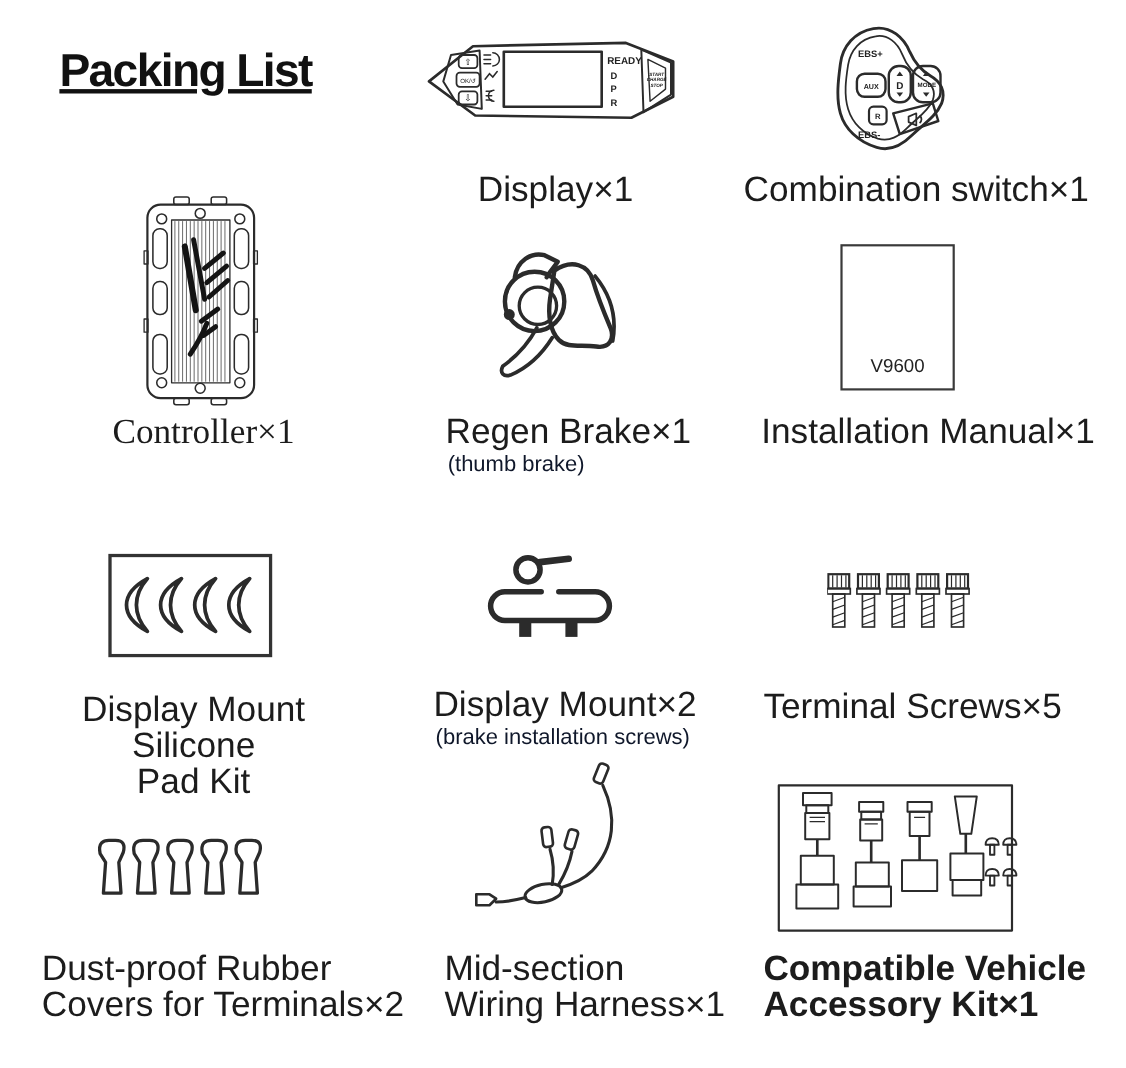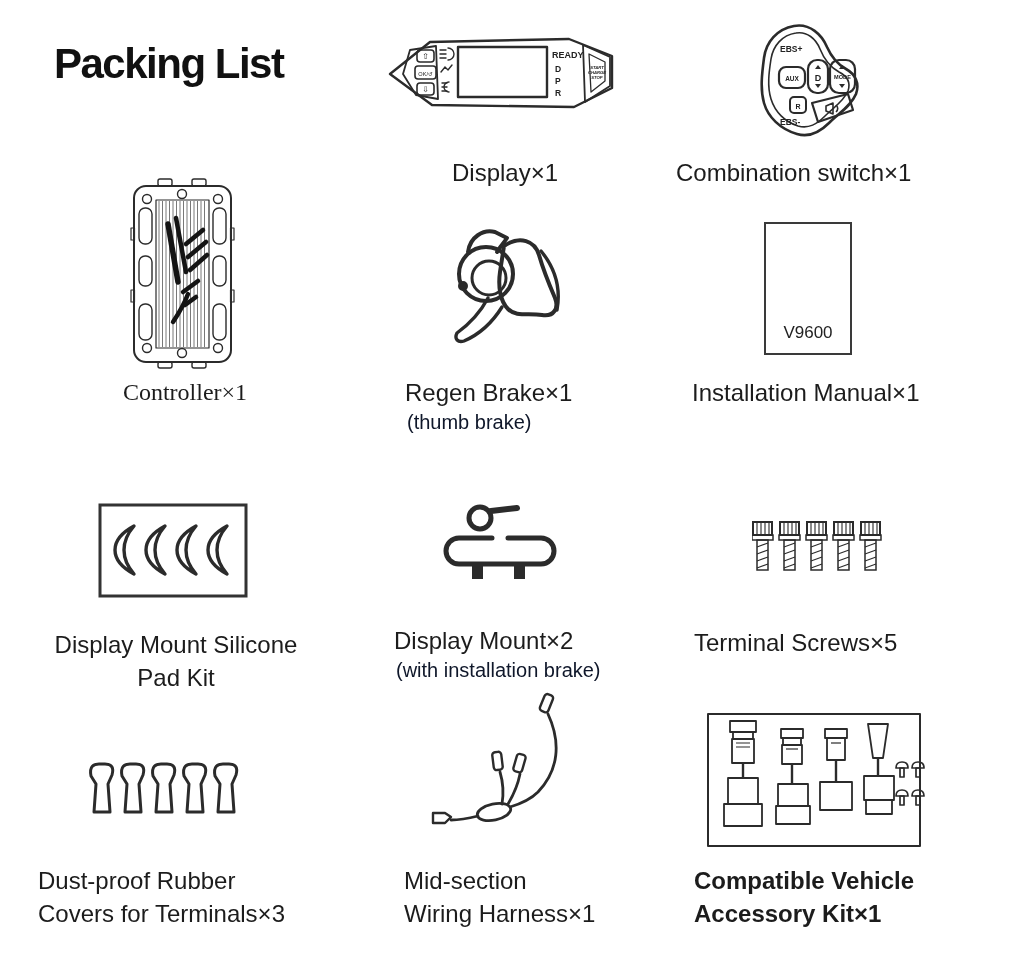--- a/index.html
+++ b/index.html
@@ -1,33 +1,33 @@
 <!DOCTYPE html>
 <html><head>
 <meta charset="utf-8">
 <style>
   * { margin:0; padding:0; box-sizing:border-box; }
   html,body { width:1024px; height:971px; background:#ffffff; overflow:hidden;
               font-family:"Liberation Sans", sans-serif; color:#1d1d1d; }
   .canvas { position:relative; width:1024px; height:971px; background:#fff; }
   .abs { position:absolute; }
   .page-title { font-size:42px; font-weight:700; letter-spacing:-1.5px; color:#111; }
-  .lbl { font-size:24px; line-height:33px; color:#1c1c1c; white-space:nowrap; }
+  .lbl { font-size:32px; line-height:33px; color:#1c1c1c; white-space:nowrap; }
   .lbl-center { text-align:center; }
   .sub { font-size:20px; line-height:26px; color:#0f172a; white-space:nowrap; }
-  .manual-box { width:88px; height:133px; border:2px solid #3a3a3a; position:relative; background:#fff; }
+  .manual-box { width:104px; height:133px; border:2px solid #3a3a3a; position:relative; background:#fff; }
   .manual-model { position:absolute; bottom:10px; width:100%; text-align:center; font-size:17px; color:#222; }
   svg text { font-family:"Liberation Sans", sans-serif; fill:#222; }
 </style>
 </head>
 <body>
 
 <div class="canvas">
 
-  <div class="abs page-title" style="left:54px; top:40px;">Packing List</div>
+  <div class="abs page-title" style="left:54px; top:40px;text-decoration:underline;">Packing List</div>
 
   <svg class="abs" style="left:386px; top:32px;" width="230" height="82" viewBox="0 0 230 82">
     <g fill="none" stroke="#2b2b2b" stroke-width="2.4" stroke-linejoin="round">
       <path d="M4,42 L44,10 L183,7 L226,24 L226,56 L188,75 L46,73 Z"></path>
       <path d="M24,18 L50,14 L52,67 L30,63 L17,42 Z" stroke-width="1.8"></path>
       <rect x="31" y="18" width="17" height="12" rx="3" stroke-width="1.6"></rect>
       <rect x="29" y="34" width="21" height="13" rx="3" stroke-width="1.6"></rect>
       <rect x="31" y="51" width="17" height="12" rx="3" stroke-width="1.6"></rect>
       <rect x="72" y="15" width="89" height="50" stroke-width="2.4"></rect>
       <path d="M197,13 L224,25 L224,54 L199,70 Z" stroke-width="1.8"></path>
@@ -165,21 +165,21 @@
   <svg class="abs" style="left:440px; top:500px;" width="125" height="95" viewBox="0 0 125 95">
     <g fill="none" stroke="#2b2b2b" stroke-linecap="round" stroke-linejoin="round">
       <circle cx="40" cy="18" r="11" stroke-width="5"></circle>
       <path d="M51,11 L77,8" stroke-width="6"></path>
       <path d="M52,38 L19,38 A13,13 0 0 0 19,64 L101,64 A13,13 0 0 0 101,38 L68,38" stroke-width="5"></path>
     </g>
     <rect x="32" y="64" width="11" height="15" fill="#2b2b2b"></rect>
     <rect x="74" y="64" width="11" height="15" fill="#2b2b2b"></rect>
   </svg>
   <div class="abs lbl" style="left:394px; top:624px;">Display Mount×2</div>
-  <div class="abs sub" style="left:396px; top:657px;">(with installation brake)</div>
+  <div class="abs sub" style="left:396px; top:657px;">(brake installation screws)</div>
 
   <svg class="abs" style="left:752px; top:520px;" width="135" height="55" viewBox="0 0 135 55">
     <g fill="none" stroke="#2b2b2b">
       <g transform="translate(0,0)">
           <rect x="1" y="2" width="19" height="13" stroke-width="2"></rect>
           <path d="M5,3 V14 M9,3 V14 M13,3 V14 M17,3 V14" stroke-width="1.1"></path>
           <rect x="0" y="15" width="21" height="5" stroke-width="1.5"></rect>
           <rect x="5" y="20" width="11" height="30" stroke-width="1.5"></rect>
           <path d="M5,27 L16,23 M5,34 L16,30 M5,41 L16,37 M5,48 L16,44" stroke-width="1.1"></path>
         </g>
@@ -219,21 +219,21 @@
     <g fill="none" stroke="#2b2b2b" stroke-width="3" stroke-linejoin="round">
       <path transform="translate(2,2)" d="M5,14 C3,4 8,2 13,2 L19,2 C26,2 28,6 26,13 L22,22 L24,50 L8,50 L10,22 Z"></path>
       <path transform="translate(33,2)" d="M5,14 C3,4 8,2 13,2 L19,2 C26,2 28,6 26,13 L22,22 L24,50 L8,50 L10,22 Z"></path>
       <path transform="translate(64,2)" d="M5,14 C3,4 8,2 13,2 L19,2 C26,2 28,6 26,13 L22,22 L24,50 L8,50 L10,22 Z"></path>
       <path transform="translate(95,2)" d="M5,14 C3,4 8,2 13,2 L19,2 C26,2 28,6 26,13 L22,22 L24,50 L8,50 L10,22 Z"></path>
       <path transform="translate(126,2)" d="M5,14 C3,4 8,2 13,2 L19,2 C26,2 28,6 26,13 L22,22 L24,50 L8,50 L10,22 Z"></path>
     </g>
   </svg>
   <div class="abs lbl" style="left:38px; top:864px;">
     <div>Dust-proof Rubber</div>
-    <div>Covers for Terminals×3</div>
+    <div>Covers for Terminals×2</div>
   </div>
 
   <svg class="abs" style="left:430px; top:692px;" width="155" height="160" viewBox="0 0 155 160">
     <g fill="none" stroke="#2b2b2b" stroke-width="2.8" stroke-linecap="round" stroke-linejoin="round">
       <rect x="112" y="2" width="9" height="18" rx="3" transform="rotate(22 116 11)" stroke-width="2.4"></rect>
       <path d="M118,22 C131,50 129,78 108,100 C100,108 90,112 80,115"></path>
       <ellipse cx="64" cy="120" rx="17" ry="8" transform="rotate(-12 64 120)"></ellipse>
       <path d="M48,124 C36,127 28,128 21,128"></path>
       <path d="M3,121 L15,121 L21,125 L15,131 L3,131 Z" stroke-width="2.4"></path>
       <path d="M78,112 C84,102 88,92 90,82"></path>

